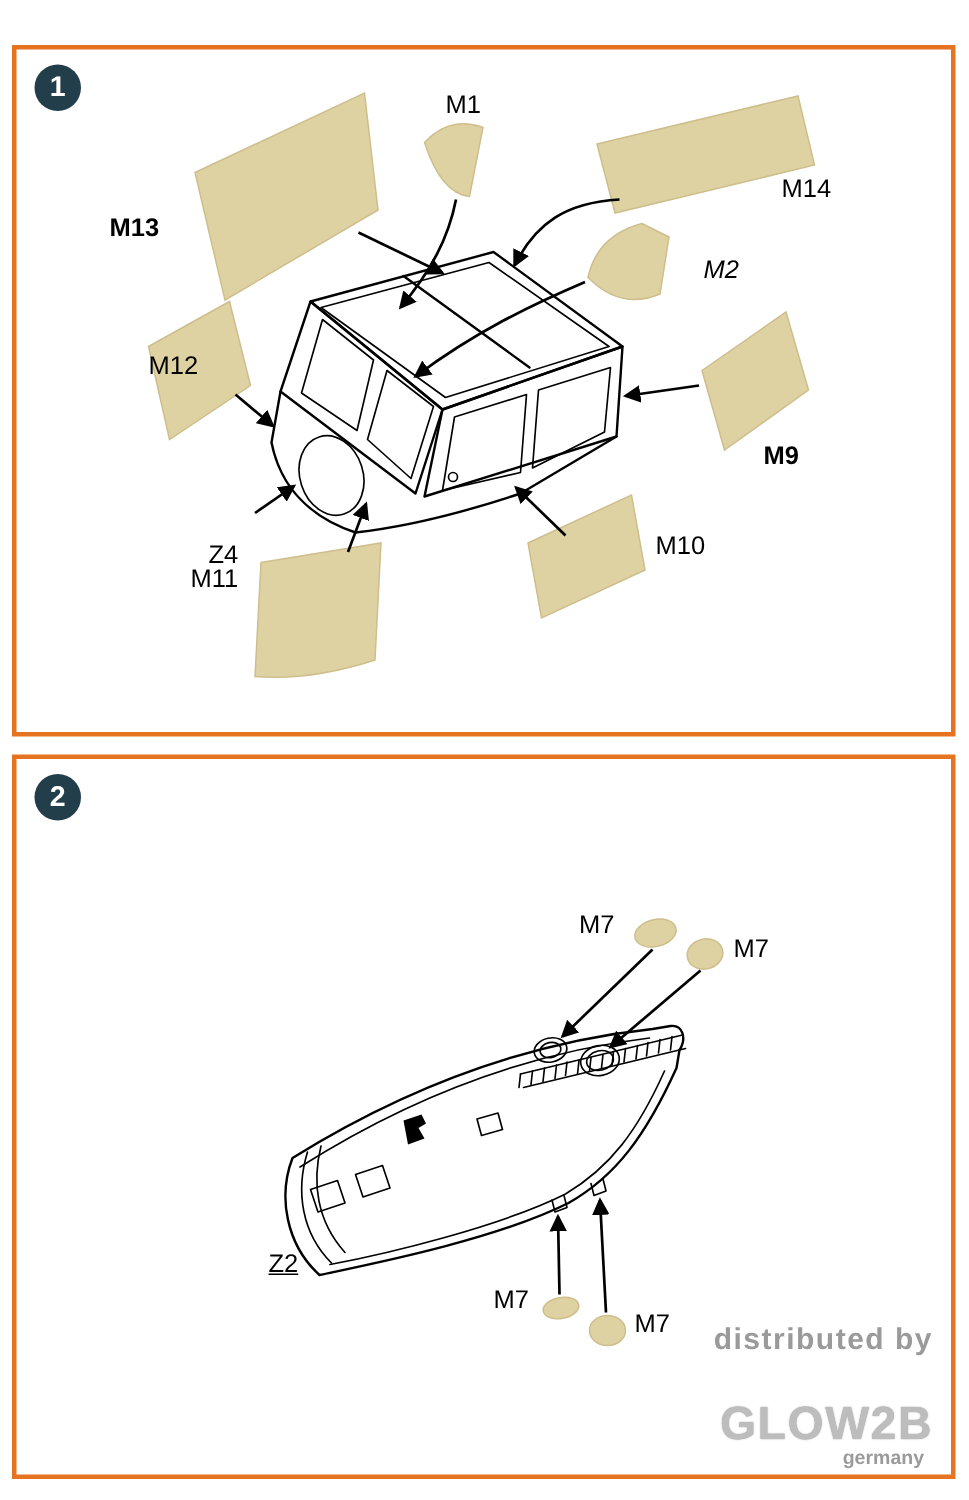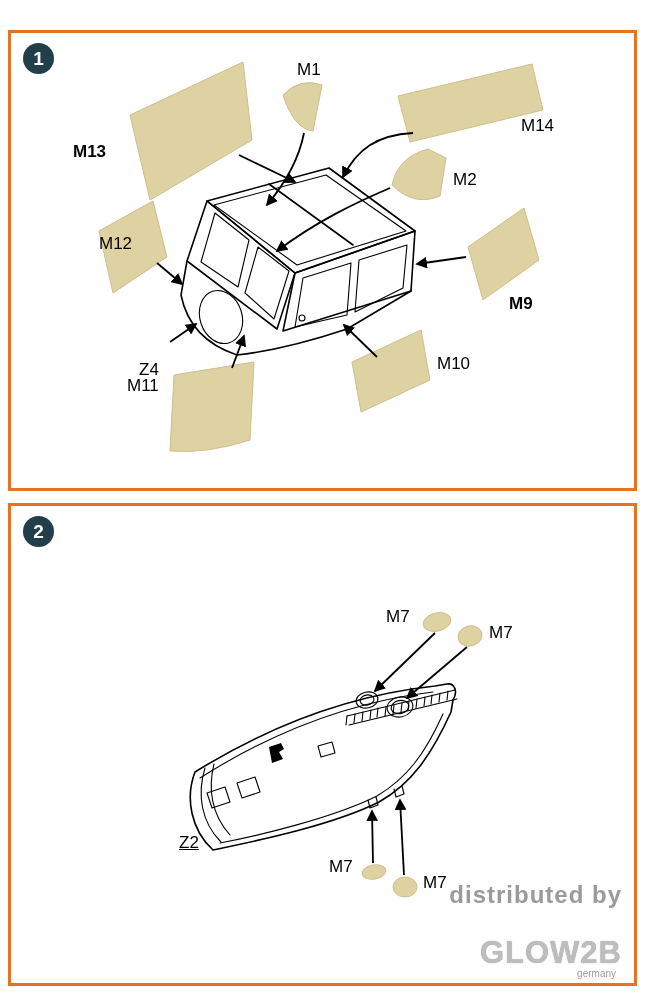--- a/index.html
+++ b/index.html
@@ -21,24 +21,24 @@
     font-size:19px; font-weight:bold;
   }
   svg.diagram { position:absolute; left:0; top:0; }
   .mask { fill:var(--mask-fill,#DFD2A2); stroke:var(--mask-stroke,#CDBE8C); stroke-width:1; }
   .ln   { fill:none; stroke:var(--line,#000); stroke-width:1.6; stroke-linejoin:round; stroke-linecap:round; }
   .thin { stroke-width:1.1; }
   .arr  { fill:none; stroke:var(--line,#000); stroke-width:1.8; }
   .fillb{ fill:var(--line,#000); stroke:none; }
   .lbl  { position:absolute; font-size:17px; line-height:1.05; white-space:nowrap; }
   .wm   { position:absolute; right:12px; bottom:4px; text-align:right; color:var(--watermark,#9E9E9E); }
-  .wm .l1    { display:block; font-size:24px; font-weight:bold; letter-spacing:1px; }
+  .wm .l1    { display:block; font-size:20px; font-weight:bold; letter-spacing:1px; }
   .wm .brand { display:block; font-size:31px; font-weight:800; letter-spacing:1px; line-height:1.05;
                color:var(--brand,#C2C2C2); text-shadow:0 0 1px #8f8f8f;margin-top:28px; }
-  .wm .country { display:block; font-size:10px; padding-right:6px; margin-top:-2px; }
+  .wm .country { display:block; font-size:13px; padding-right:6px; margin-top:-2px;font-weight:bold; }
 </style>
 </head>
 <body>
 
 <div>
 
   <div class="panel" id="panel1">
     <svg class="diagram" width="623" height="455" viewBox="0 0 623 455">
       <defs>
         <marker id="ah1" viewBox="0 0 10 10" refX="8.5" refY="5" markerWidth="6.5" markerHeight="6.5" orient="auto">
@@ -86,21 +86,21 @@
       </g>
     </svg>
 
     <div class="badge">
       <span>1</span>
     </div>
 
     <span class="lbl" style="left:62px;  top:110px;font-weight:bold;">M13</span>
     <span class="lbl" style="left:286px; top:28px;">M1</span>
     <span class="lbl" style="left:510px; top:84px;">M14</span>
-    <span class="lbl" style="left:442px; top:138px;">M2</span>
+    <span class="lbl" style="left:458px; top:138px;font-style:italic;">M2</span>
     <span class="lbl" style="left:498px; top:262px;font-weight:bold;">M9</span>
     <span class="lbl" style="left:426px; top:322px;">M10</span>
     <span class="lbl" style="left:116px; top:344px;">M11</span>
     <span class="lbl" style="left:52px;  top:202px;margin-left:36px;">M12</span>
     <span class="lbl" style="left:128px; top:304px;margin-top:24px;">Z4</span>
   </div>
 
   <div class="panel" id="panel2">
     <svg class="diagram" width="623" height="477" viewBox="0 0 623 477">
       <defs>

